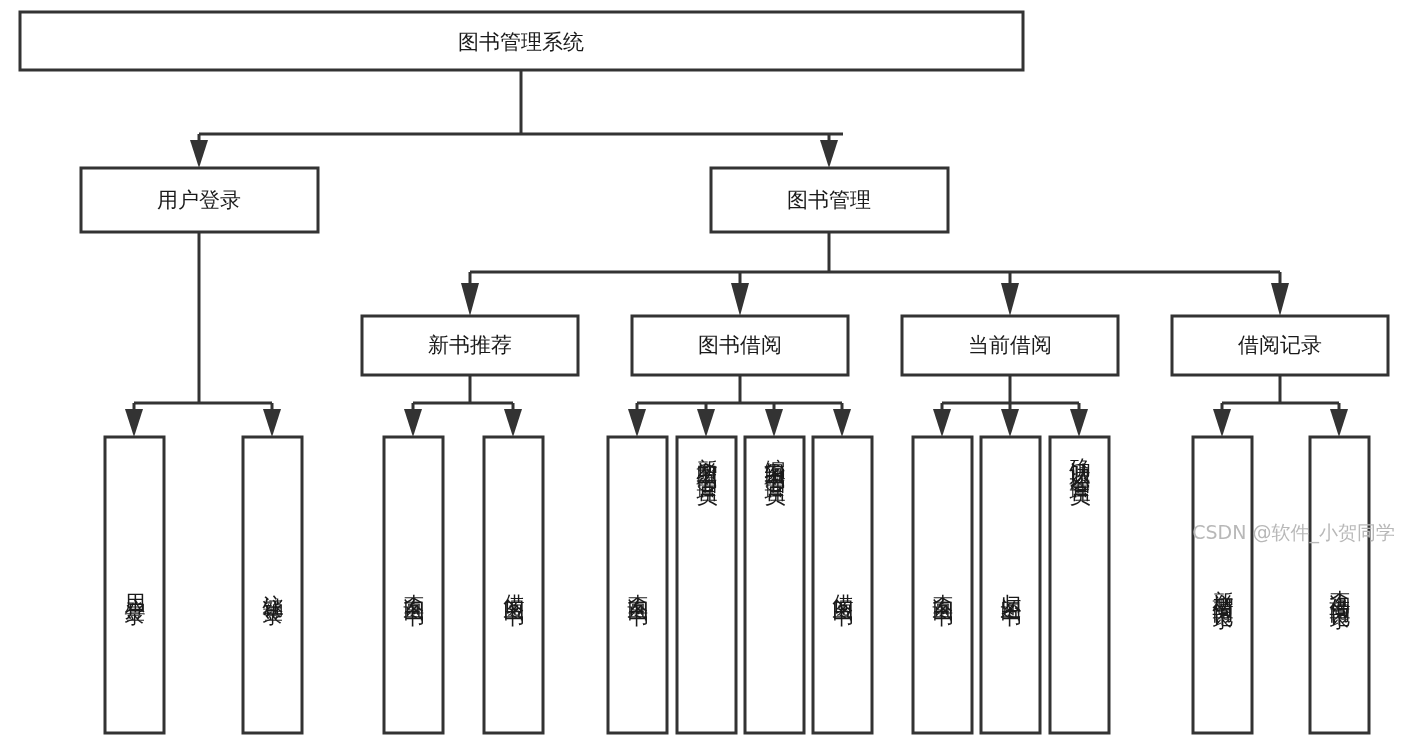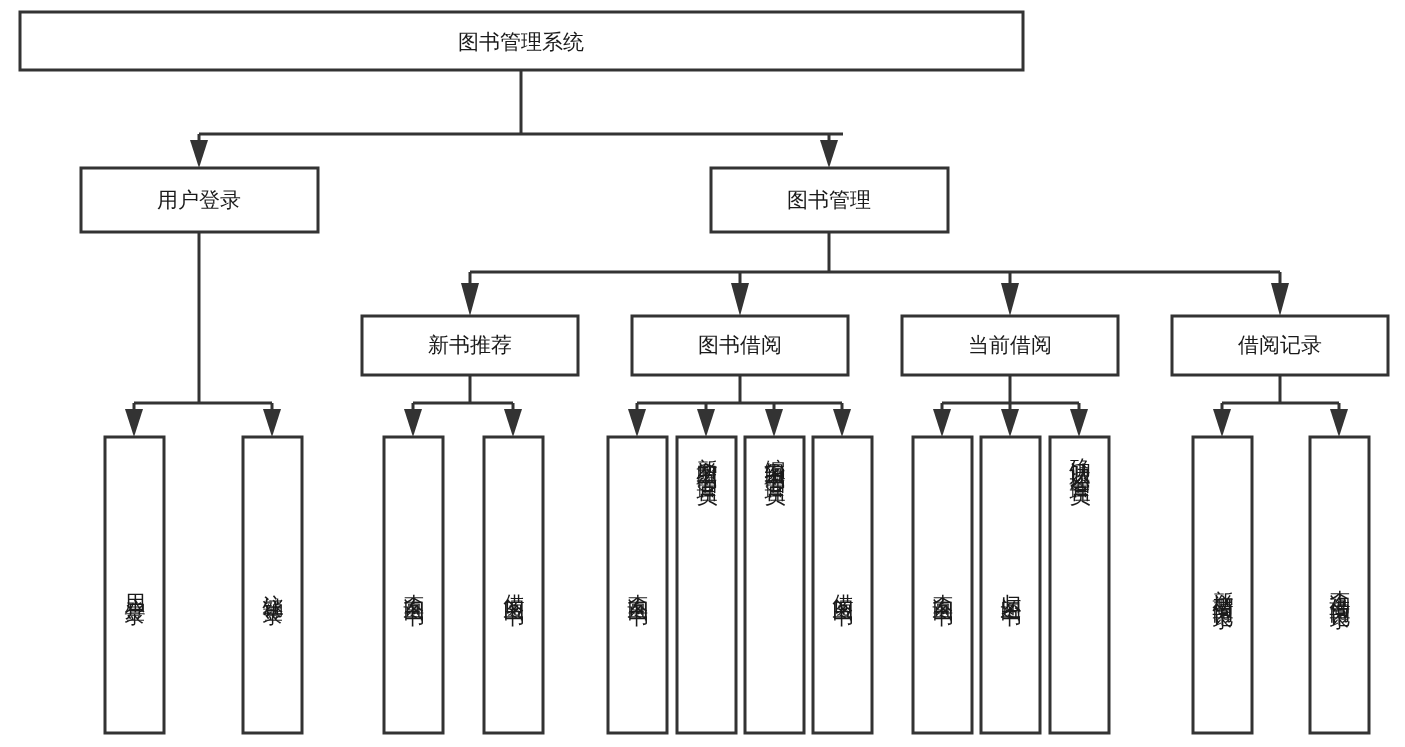--- a/index.html
+++ b/index.html
@@ -243,14 +243,15 @@
     <span class="vlabel">确认归还（管理员）</span>
   </div>
 
   <div class="vlabel-wrap" style="left:1193px; top:437px; width:59px; height:296px;">
     <span class="vlabel">新增借阅记录</span>
   </div>
   <div class="vlabel-wrap" style="left:1310px; top:437px; width:59px; height:296px;">
     <span class="vlabel">查询借阅记录</span>
   </div>
 
+  <div class="watermark">CSDN @软件_小贺同学</div>
 
 </div>
 
 </body></html>

